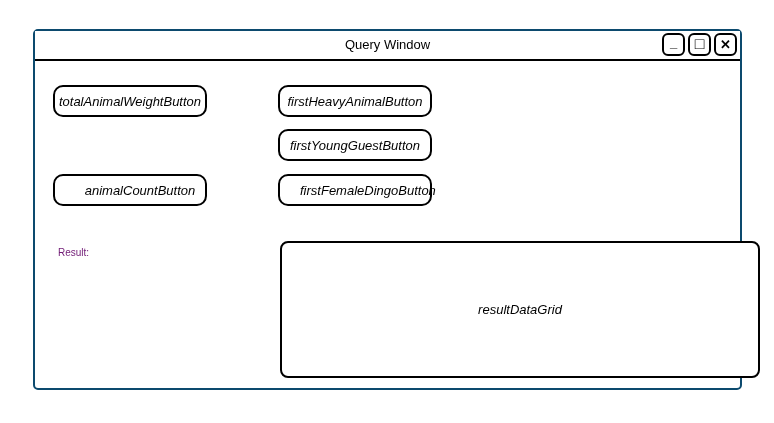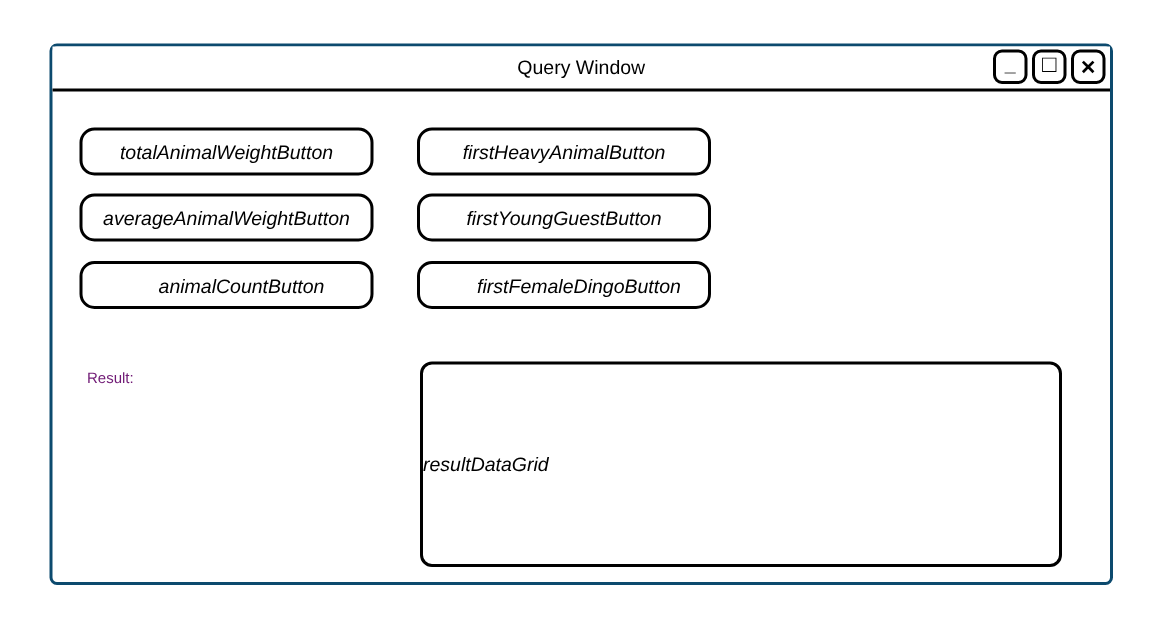--- a/index.html
+++ b/index.html
@@ -71,21 +71,21 @@
   .ctrl .glyph { display: block; line-height: 19px; }
   .ctrl .glyph.min { transform: translateY(-2px); }
   .ctrl .glyph.max { font-size: 16px; font-weight: 400; transform: translateY(-1px); }
   .content {
     position: relative;
     width: 100%;
     height: 327px;
   }
   .wire-btn {
     position: absolute;
-    width: 196px;
+    width: 154px;
     height: 32px;
     border: 2px solid #000000;
     border-radius: 10px;
     background: #ffffff;
     box-sizing: border-box;
     font-family: "Liberation Sans", sans-serif;
     font-size: 13px;
     font-style: italic;
     color: #000000;
     text-align: center;
@@ -119,29 +119,29 @@
     font-size: 13px;
     font-style: italic;
     color: #000000;
     padding: 0 0 0 10px;
     outline: none;
   }
   .datagrid {
     position: absolute;
     left: 245px;
     top: 180px;
-    width: 428px;
+    width: 480px;
     height: 137px;
     border: 2px solid #000000;
     border-radius: 8px;
     box-sizing: border-box;
     background: #ffffff;
     display: flex;
     align-items: center;
-    justify-content: flex-start;
+    justify-content: center;
   }
   .datagrid-label {
     font-size: 13px;
     font-style: italic;
     color: #000000;
   }
 </style>
 </head>
 <body>
 
@@ -159,21 +159,20 @@
         </button>
         <button class="ctrl">
           <span class="glyph">✕</span>
         </button>
       </div>
     </div>
 
     <div class="content">
 
       <button class="wire-btn col-left row-0">totalAnimalWeightButton</button>
-      <button class="wire-btn col-left row-1">averageAnimalWeightButton</button>
       <button class="wire-btn col-left row-2">animalCountButton</button>
 
       <button class="wire-btn col-right row-0">firstHeavyAnimalButton</button>
       <button class="wire-btn col-right row-2">firstFemaleDingoButton</button>
       <button class="wire-btn col-right row-1">firstYoungGuestButton</button>
 
       <span class="result-label">Result:</span>
 
 
       <div class="datagrid">

